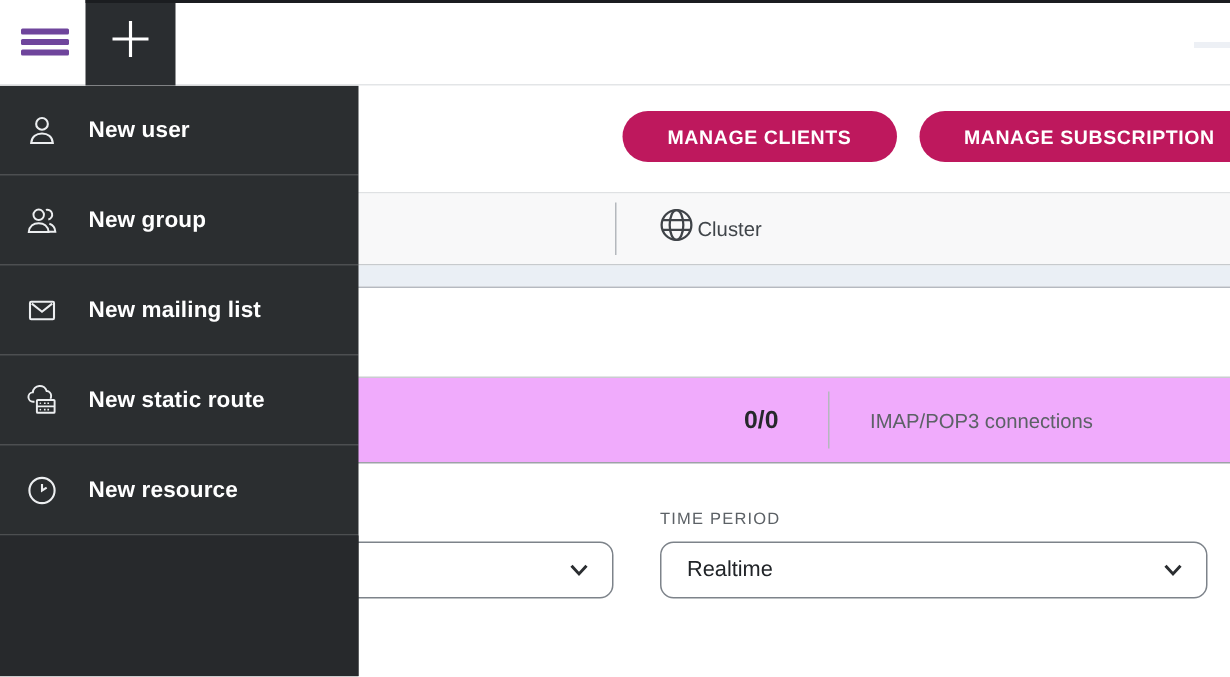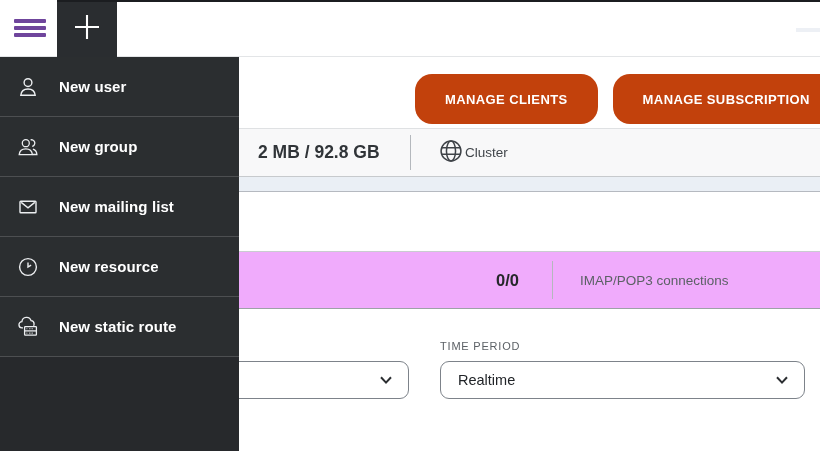--- a/index.html
+++ b/index.html
@@ -24,21 +24,21 @@
   .menu-item{height:60px;box-sizing:border-box;display:flex;align-items:center;padding-left:16px;
     border-bottom:1px solid rgba(255,255,255,0.16);cursor:pointer;}
   .menu-item.active{background:#3d4144;}
   .menu-item .mi-icon{width:24px;height:24px;flex:0 0 24px;}
   .menu-item .mi-label{margin-left:19px;color:#ffffff;font-size:15px;font-weight:600;letter-spacing:.1px;}
   .menu-filler{flex:1;background:#27292c;}
   .mi-icon svg{display:block;}
   
   .main{position:absolute;left:0;top:57px;right:0;bottom:0;background:#fff;z-index:1;}
   .btn-row{position:absolute;left:415px;top:17px;display:flex;gap:15px;}
-  .pill-btn{height:50px;border:none;border-radius:17px;background:#c2410c;color:#fff;
+  .pill-btn{height:34px;border:none;border-radius:17px;background:#be185d;color:#fff;
     font-family:inherit;font-size:13px;font-weight:700;letter-spacing:.4px;padding:0 30px;
     display:flex;align-items:center;justify-content:center;cursor:pointer;white-space:nowrap;}
   .hline{position:absolute;left:0;right:0;height:1px;}
   .line-a{top:71px;background:#dfe1e3;}
   .line-b{top:119px;background:#c7cacd;}
   .line-c{top:134px;background:#b5b9c0;}
   .line-d{top:194px;background:#caccd0;}
   .line-e{top:251px;background:#9da2a7;}
   .stats-strip{position:absolute;left:0;right:0;top:72px;height:47px;background:#f8f8f9;}
   .storage{position:absolute;left:258px;top:0;height:47px;display:flex;align-items:center;
@@ -88,21 +88,20 @@
   <div class="main">
 
     <div class="btn-row">
       <button class="pill-btn">MANAGE CLIENTS</button>
       <button class="pill-btn">MANAGE SUBSCRIPTION</button>
     </div>
 
     <div class="hline line-a"></div>
 
     <div class="stats-strip">
-      <div class="storage">2 MB / 92.8 GB</div>
       <div class="vdiv stats-vdiv"></div>
       <div class="cluster-group">
         <span>
           <svg width="28" height="28" viewBox="0 0 24 24" fill="none" stroke="#3f4348" stroke-width="1.3">
             <circle cx="12" cy="12" r="8.5"></circle>
             <ellipse cx="12" cy="12" rx="3.9" ry="8.5"></ellipse>
             <path d="M4.1 9.2h15.8M4.1 14.8h15.8"></path>
           </svg>
         </span>
         <span class="cluster-label">Cluster</span>
@@ -172,39 +171,39 @@
         <svg width="24" height="24" viewBox="0 0 24 24" fill="none" stroke="#eceef0" stroke-width="1.4">
           <rect x="4" y="6.2" width="16" height="11.6" rx="0.8"></rect>
           <path d="m5.2 7.4 6.8 5.4 6.8-5.4"></path>
         </svg>
       </span>
       <span class="mi-label">New mailing list</span>
     </div>
 
     <div class="menu-item">
       <span class="mi-icon">
-        <svg width="24" height="24" viewBox="0 0 24 24" fill="none" stroke="#eceef0" stroke-width="1.4">
-          <circle cx="12" cy="12" r="8.4"></circle>
-          <path d="M12 7.6V12l3.1-1.9"></path>
-        </svg>
-      </span>
-      <span class="mi-label">New resource</span>
-    </div>
-
-    <div class="menu-item">
-      <span class="mi-icon">
         <svg width="24" height="24" viewBox="0 0 24 24" fill="none" stroke="#eceef0" stroke-width="1.3">
           <path d="M7 12.8h-.8a3.1 3.1 0 0 1-.3-6.2 4.7 4.7 0 0 1 9.2-.9 3.3 3.3 0 0 1 3 3.3c0 .7-.2 1.3-.5 1.8"></path>
           <rect x="8.6" y="11.6" width="11.8" height="8.6" rx="0.6" fill="#2b2e30"></rect>
           <path d="M8.6 15.9h11.8"></path>
           <path d="M13.3 13.8h4.6M13.3 18.1h4.6" stroke-dasharray="1.1 1.2" stroke-width="1.1"></path>
           <circle cx="10.9" cy="13.8" r="0.55" fill="#eceef0" stroke="none"></circle>
           <circle cx="10.9" cy="18.1" r="0.55" fill="#eceef0" stroke="none"></circle>
         </svg>
       </span>
       <span class="mi-label">New static route</span>
     </div>
 
+    <div class="menu-item">
+      <span class="mi-icon">
+        <svg width="24" height="24" viewBox="0 0 24 24" fill="none" stroke="#eceef0" stroke-width="1.4">
+          <circle cx="12" cy="12" r="8.4"></circle>
+          <path d="M12 7.6V12l3.1-1.9"></path>
+        </svg>
+      </span>
+      <span class="mi-label">New resource</span>
+    </div>
+
 
     <div class="menu-filler"></div>
   </div>
 
 </div>
 
 </body></html>

